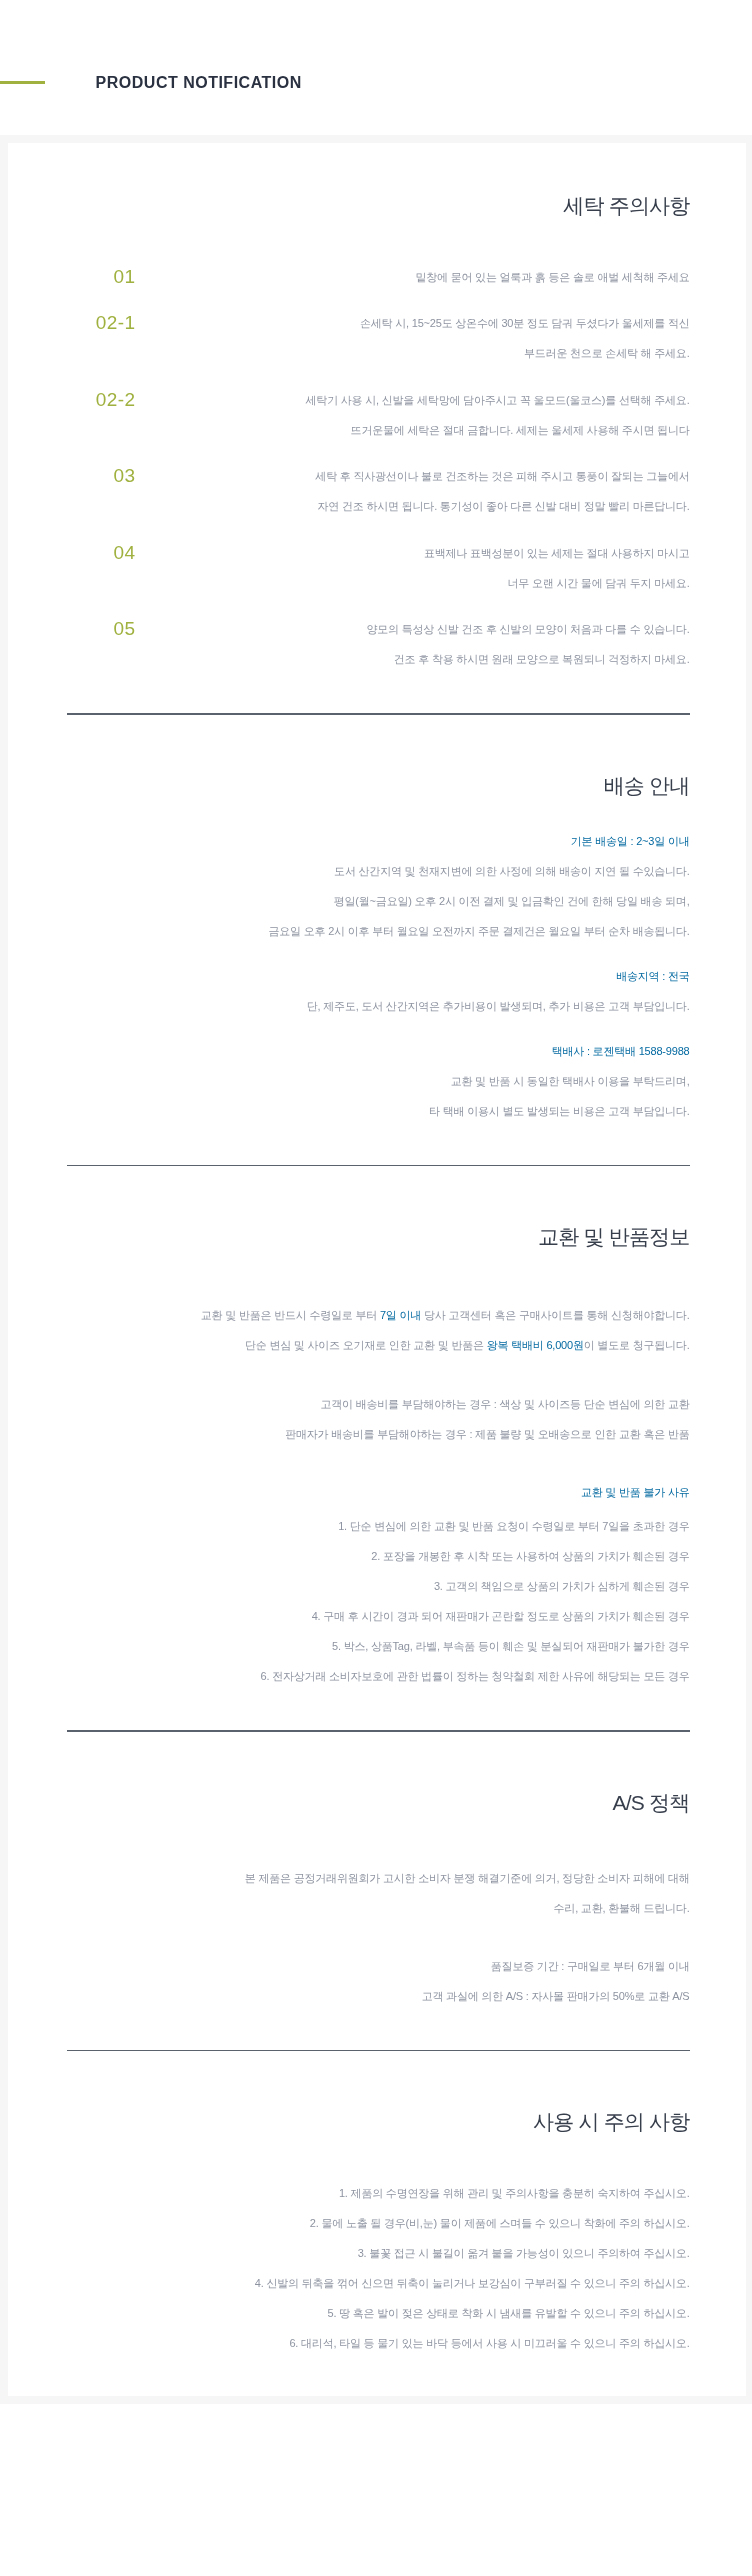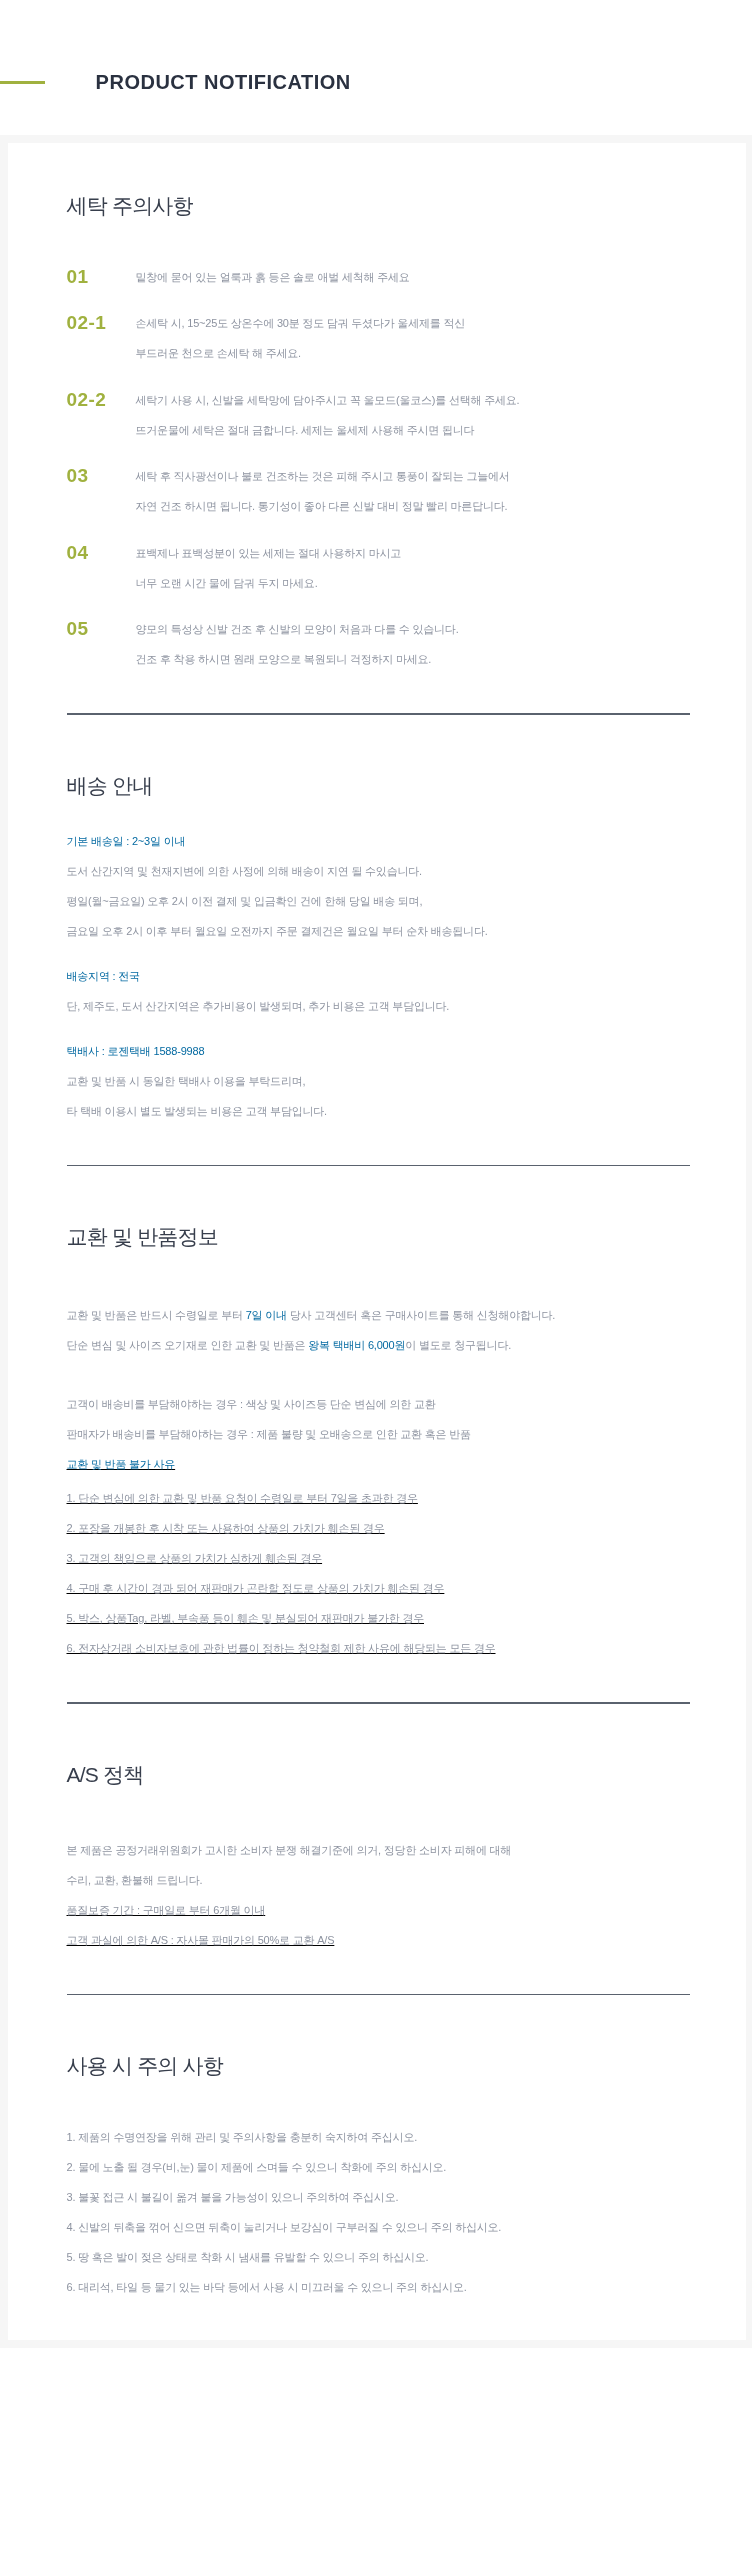--- a/index.html
+++ b/index.html
@@ -9,27 +9,27 @@
     font-family:"Liberation Sans","DejaVu Sans",sans-serif;
     -webkit-font-smoothing:antialiased;
   }
   .page{width:753px;}
 
   
   .top-header{height:135px;box-sizing:border-box;padding-top:72px;}
   .header-row{display:flex;align-items:center;}
   .header-dash{width:45px;height:3px;background:#a0b13f;margin-right:22.6px;flex:0 0 auto;}
   .header-title{
-    font-size:20px;font-weight:700;color:#2a3140;
+    font-size:16px;font-weight:700;color:#2a3140;
     letter-spacing:0.5px;line-height:21px;padding-left:28px;
   }
 
   
   .notice-wrap{background:#f6f6f6;padding:7.5px;}
-  .card{background:#ffffff;padding:51px 56px 38px 59px;}
+  .card{background:#ffffff;padding:51px 56px 38px 59px;text-align:right;}
 
   
   .sec-title{
     font-size:21px;font-weight:400;color:#373e4c;
     letter-spacing:-0.8px;line-height:24px;margin:0 0 44px 0;
   }
   .sec-shipping .sec-title{margin-bottom:28px;}
   .sec-exchange .sec-title{margin-bottom:51px;}
   .sec-as .sec-title{margin-bottom:48px;}
   .sec-usage .sec-title{}
@@ -39,30 +39,30 @@
     letter-spacing:-0.2px;margin:0;font-weight:400;
   }
   .olive{color:#0369a1;}
 
   .divider{height:1.5px;background:#5a626e;border:none;margin:39px 0 59px 0;}
 
   
   .witem{display:flex;margin-bottom:16.6px;}
   .witem:last-child{margin-bottom:0;}
   .wnum{
-    flex:0 0 69px;font-size:19px;font-weight:700;color:#a0b13f;
+    flex:0 0 69px;font-size:19px;font-weight:400;color:#a0b13f;
     line-height:30px;letter-spacing:0.4px;
   }
   .wlines{flex:1 1 auto;}
 
   
   .grp{margin-bottom:15px;}
   .grp:last-child{margin-bottom:0;}
   .blk-gap{margin-top:29px;}
-  .sub-gap{text-decoration:underline;}
+  .sub-gap{margin-top:28px;}
   .list-gap{margin-top:3.8px;}
 
   .bottom-space{height:104px;background:#ffffff;}
 </style>
 </head>
 <body>
 
 <div class="page">
 
   <div class="top-header">

